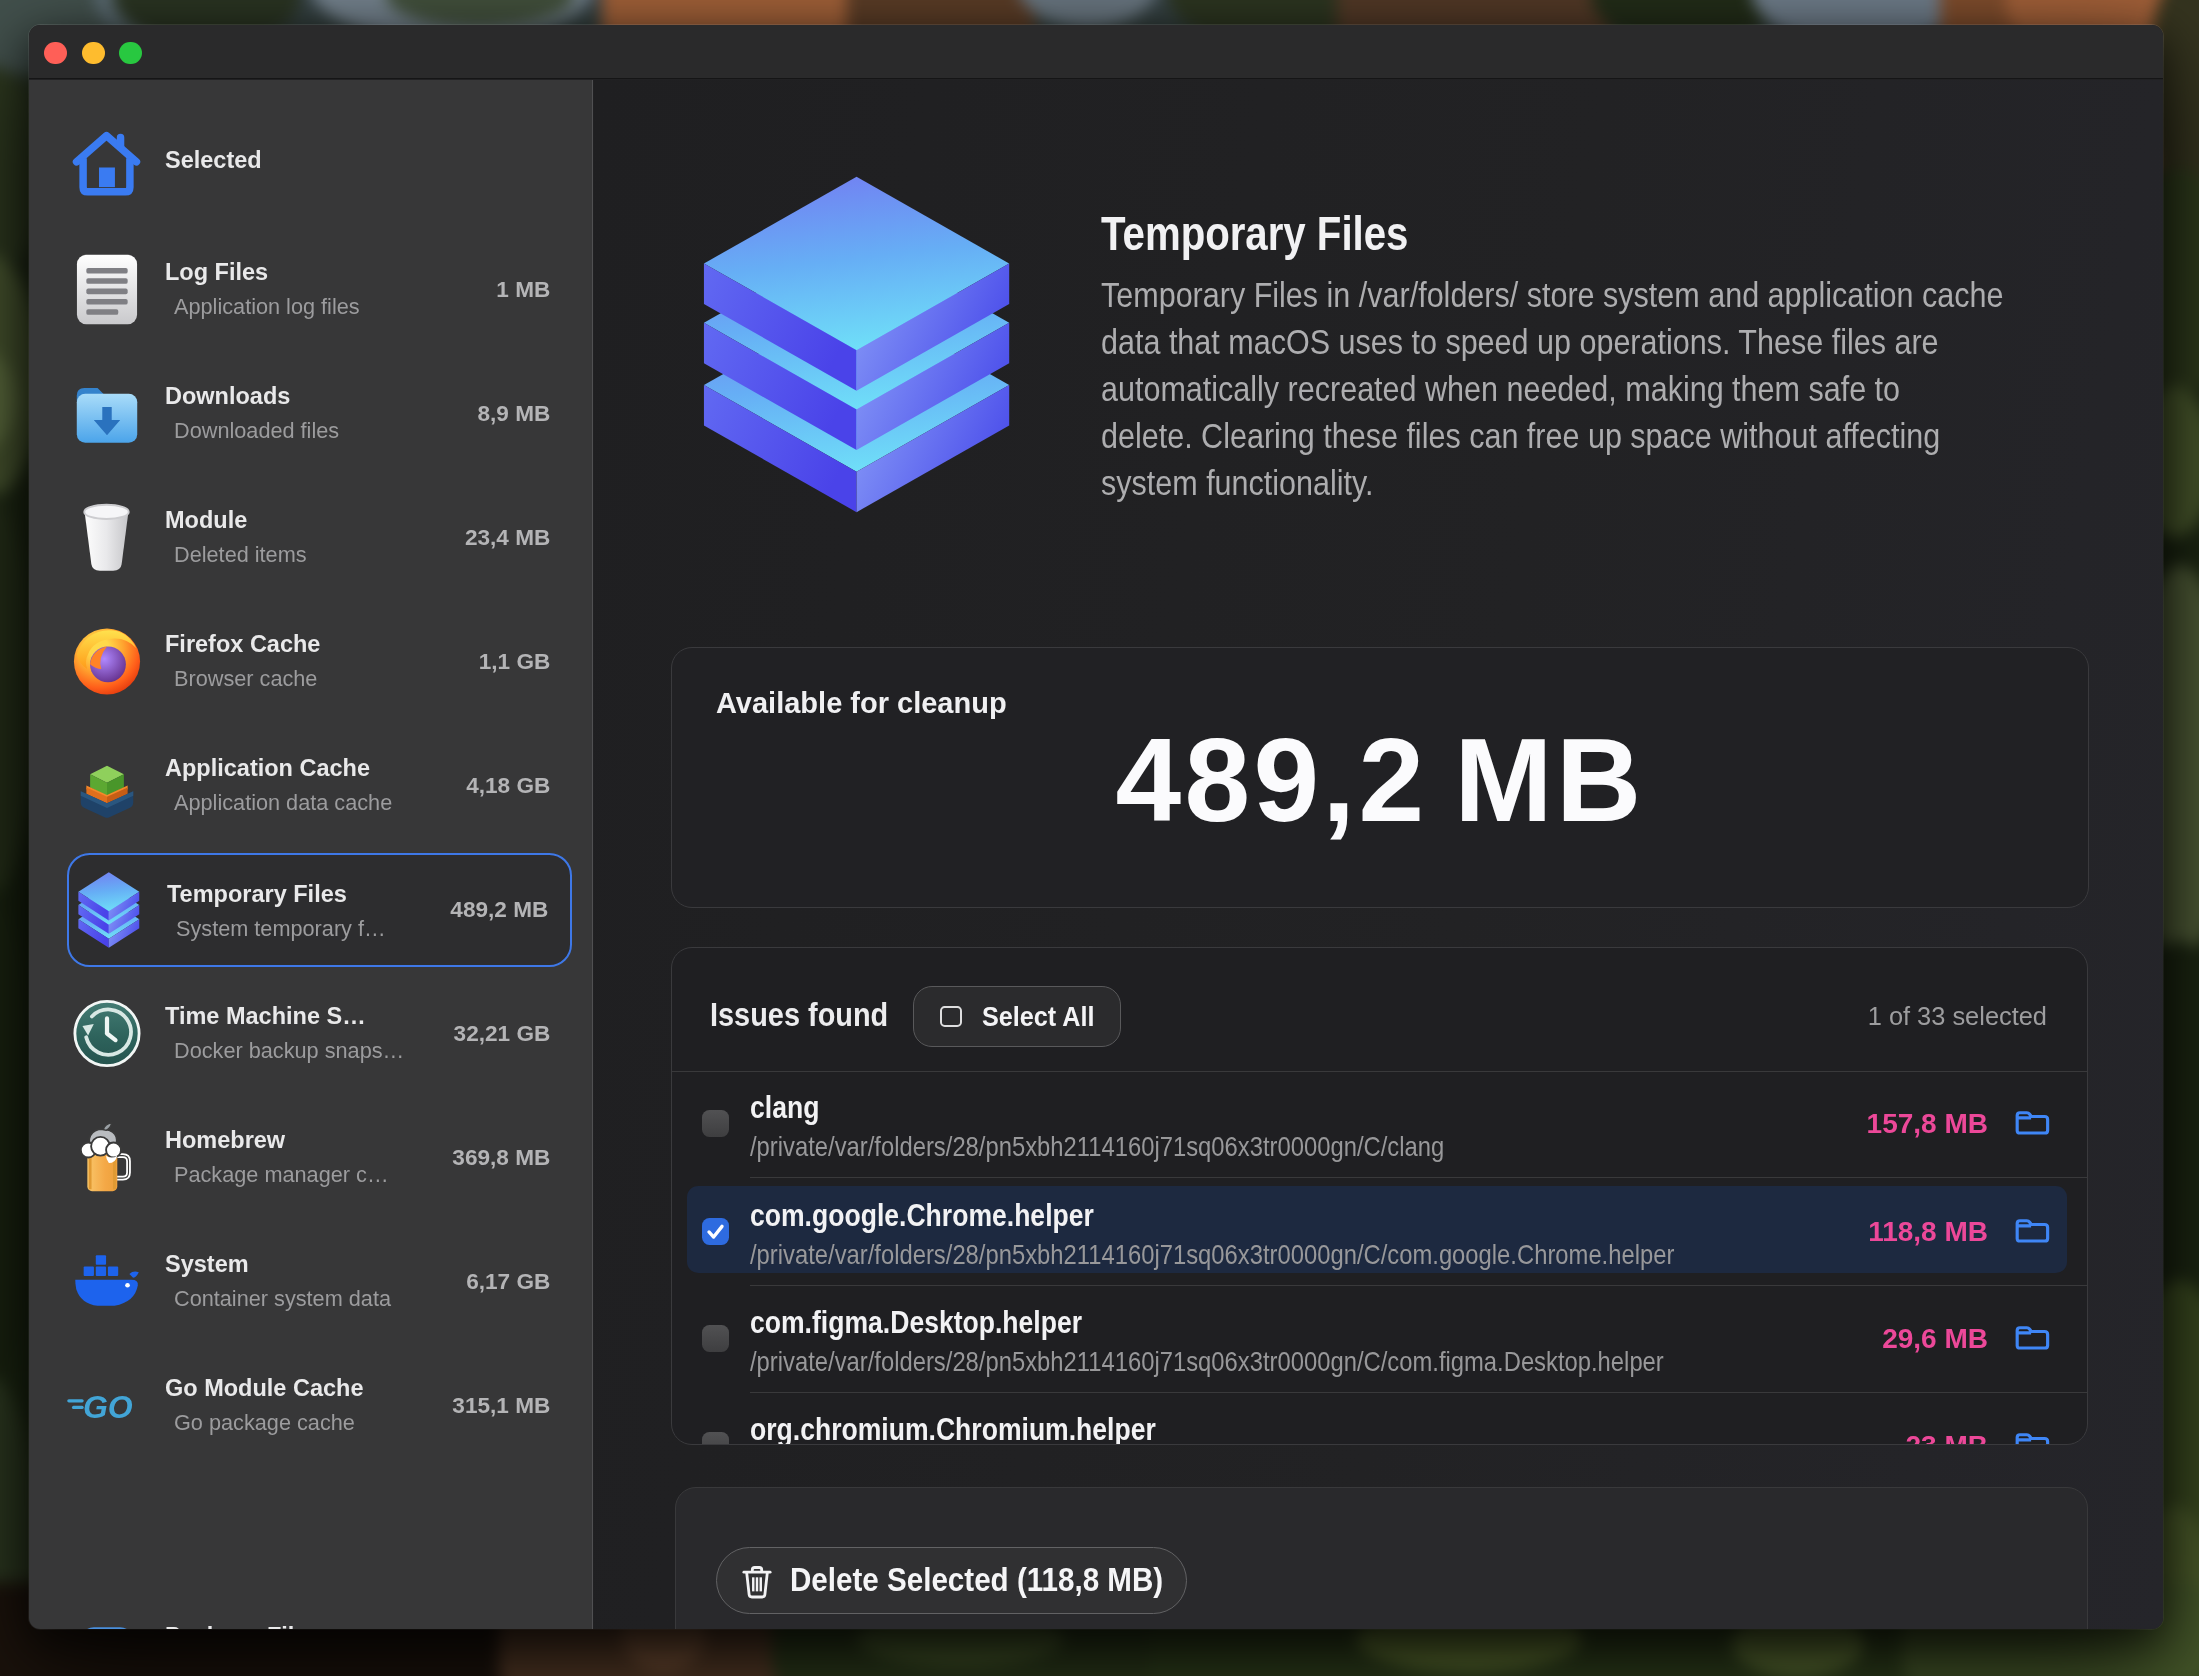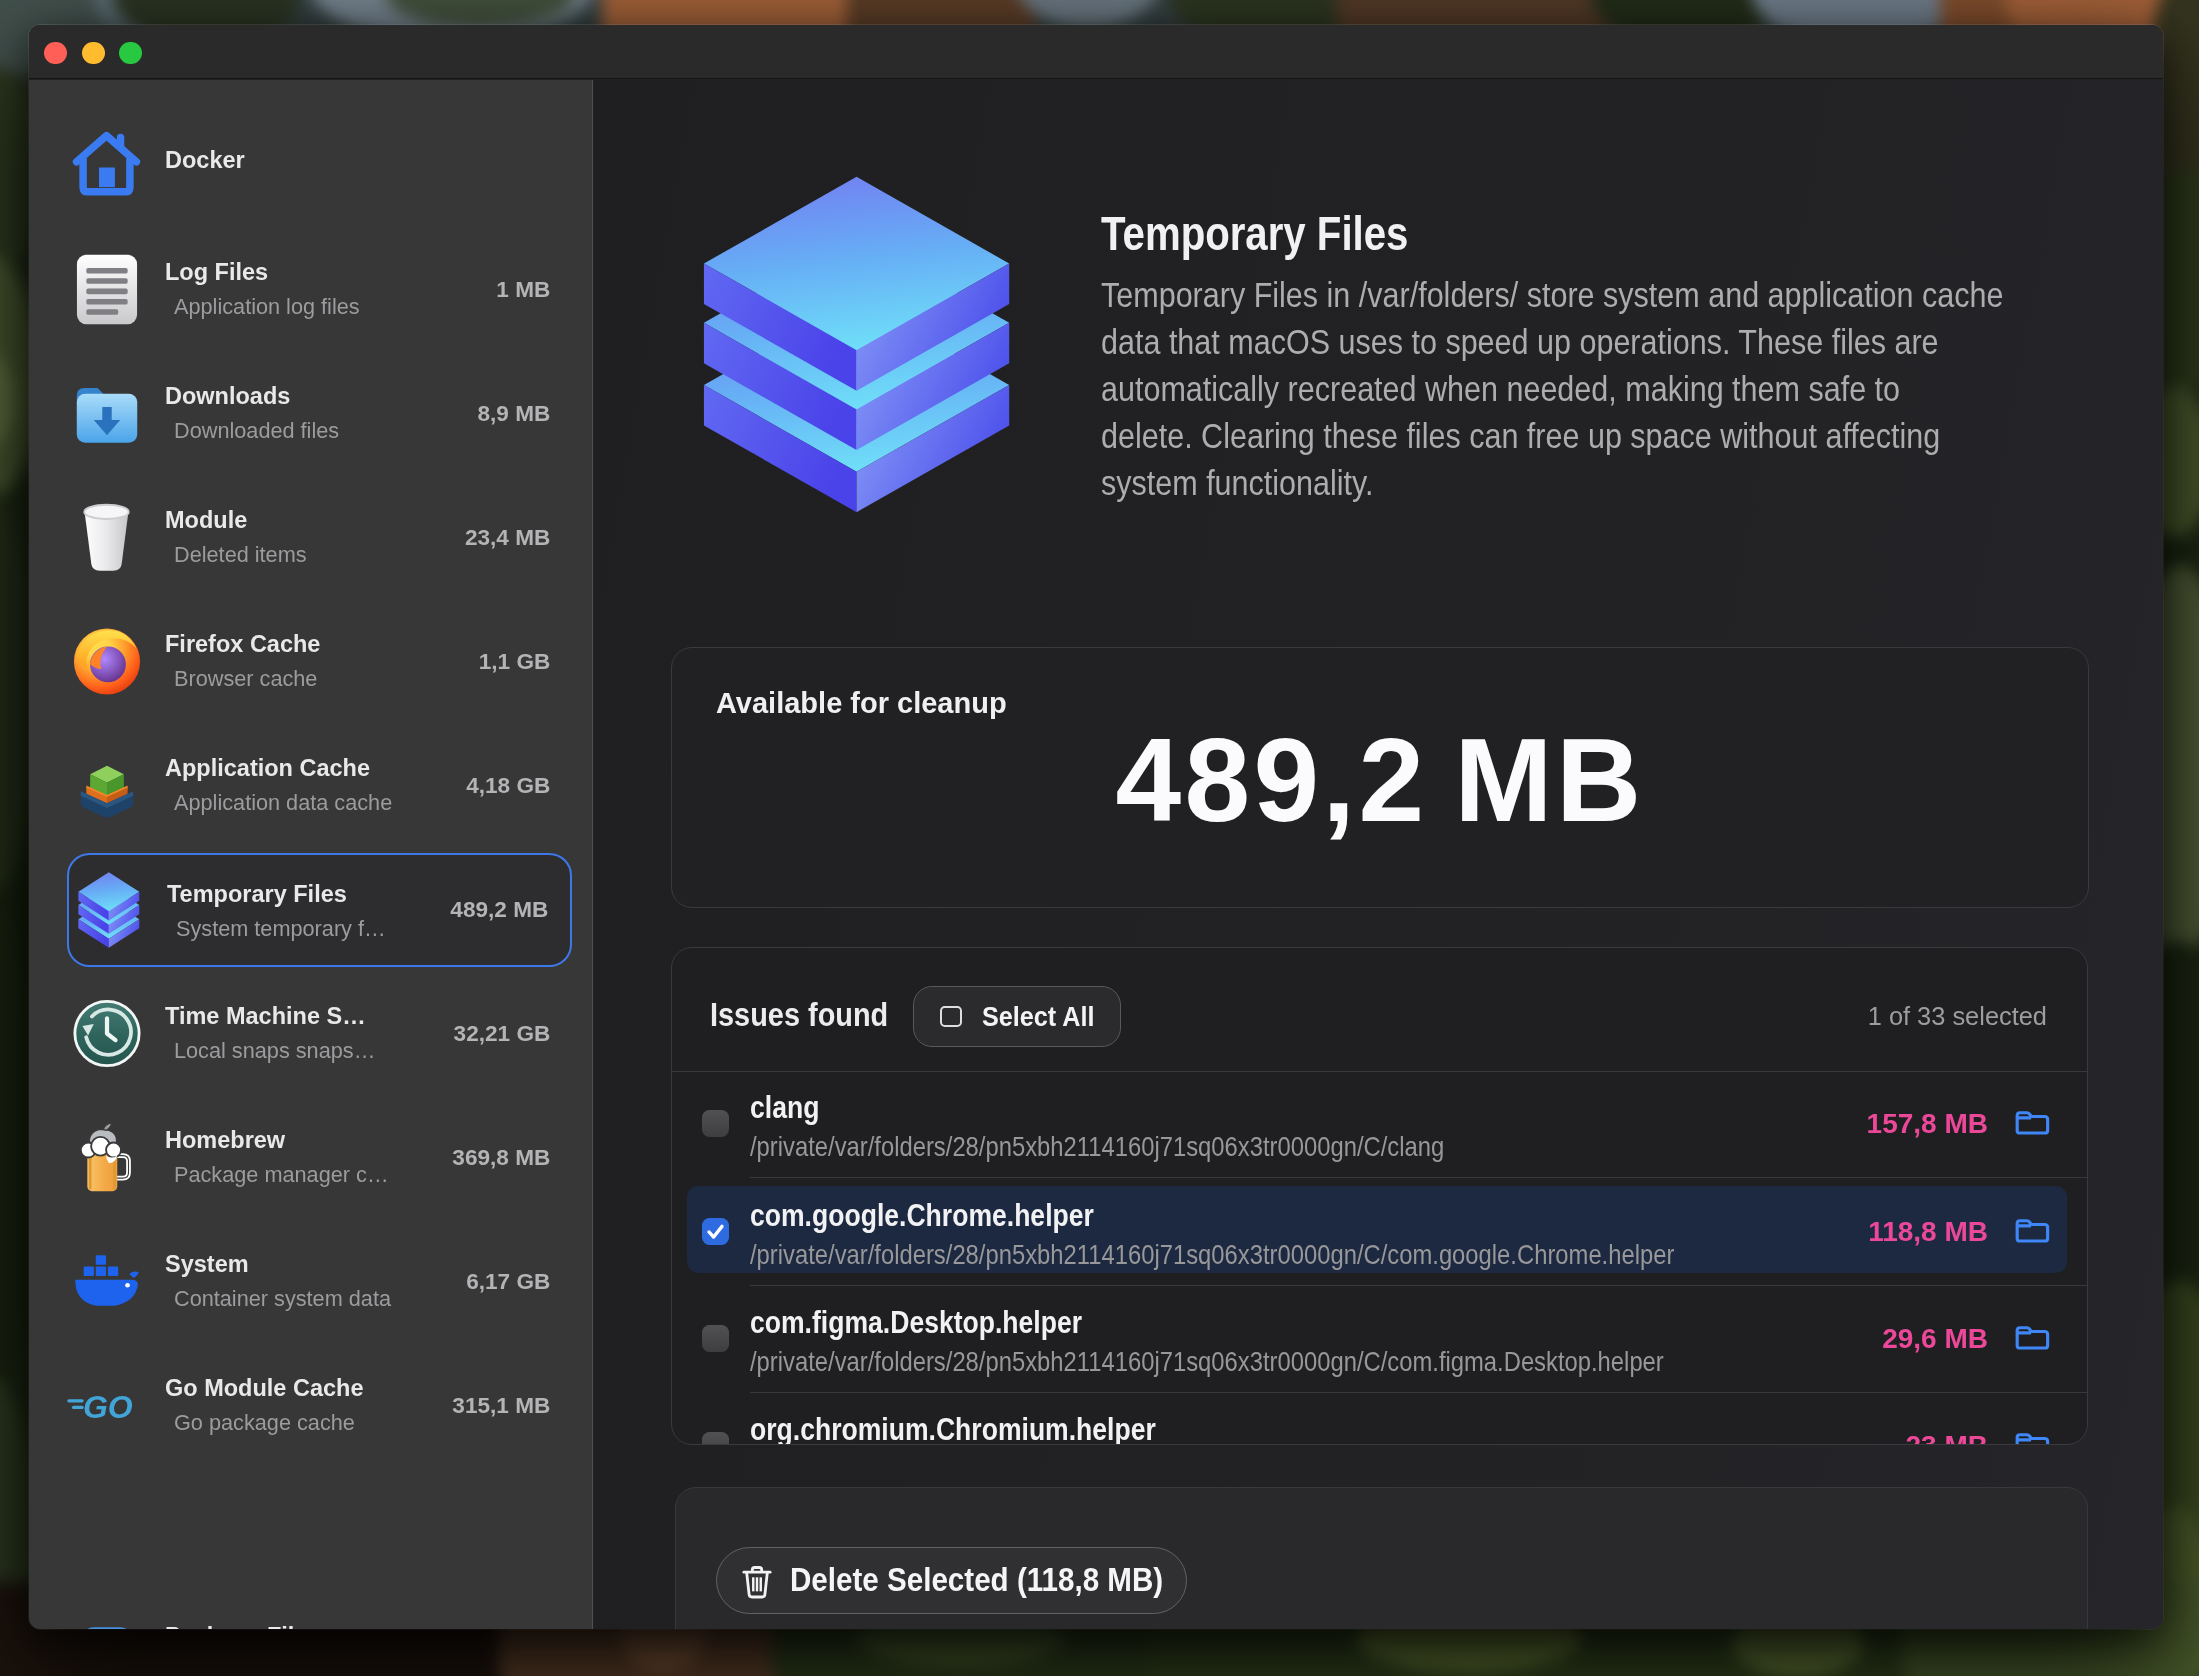--- a/index.html
+++ b/index.html
@@ -147,21 +147,21 @@
     <div class="sidebar">
       <div class="srow welcome" style="top:38px;height:85px;">
         <div class="ic">
           <svg width="79" height="73" viewBox="0 0 84 78">
             <path d="M10 41 L42 13 L74 41" fill="none" stroke="#3a7bf2" stroke-width="8" stroke-linecap="round" stroke-linejoin="round"></path>
             <path d="M17 37 V68 Q17 73 22 73 H62 Q67 73 67 68 V37" fill="none" stroke="#3a7bf2" stroke-width="8" stroke-linejoin="round"></path>
             <path d="M57 15 V25" stroke="#3a7bf2" stroke-width="8" stroke-linecap="round"></path>
             <rect x="34" y="47" width="17" height="21" fill="#3a7bf2"></rect>
           </svg>
         </div>
-        <div class="tt">Docker</div>
+        <div class="tt">Selected</div>
       </div>
 
       <div class="srow" style="top:153px;">
         <div class="ic">
           <svg width="62" height="72" viewBox="0 0 66 76">
             <defs>
               <linearGradient id="lgdoc" x1="0" y1="0" x2="0" y2="1">
                 <stop offset="0" stop-color="#ffffff"></stop>
                 <stop offset="1" stop-color="#c9c9cc"></stop>
               </linearGradient>
@@ -289,21 +289,21 @@
                 <stop offset="1" stop-color="#25544e"></stop>
               </linearGradient>
             </defs>
             <circle cx="36" cy="36" r="34" fill="url(#tmg)" stroke="#f2f6f5" stroke-width="3"></circle>
             <path d="M20 18 A24 24 0 1 1 14 40" fill="none" stroke="#d8e8e4" stroke-width="4" stroke-linecap="round"></path>
             <path d="M10 28 L22 26 L16 38 Z" fill="#d8e8e4"></path>
             <path d="M36 36 L36 20 M36 36 L45 43" stroke="#eef6f4" stroke-width="4.5" stroke-linecap="round"></path>
           </svg>
         </div>
         <div class="tt">Time Machine S…</div>
-        <div class="st">Local snaps snaps…</div>
+        <div class="st">Docker backup snaps…</div>
         <div class="sz">32,21 GB</div>
       </div>
 
       <div class="srow" style="top:1021px;">
         <div class="ic">
           <svg width="58" height="72" viewBox="0 0 62 76">
             <defs>
               <linearGradient id="hbg" x1="0" y1="0" x2="1" y2="0">
                 <stop offset="0" stop-color="#f9c66a"></stop>
                 <stop offset=".6" stop-color="#f4a846"></stop>

